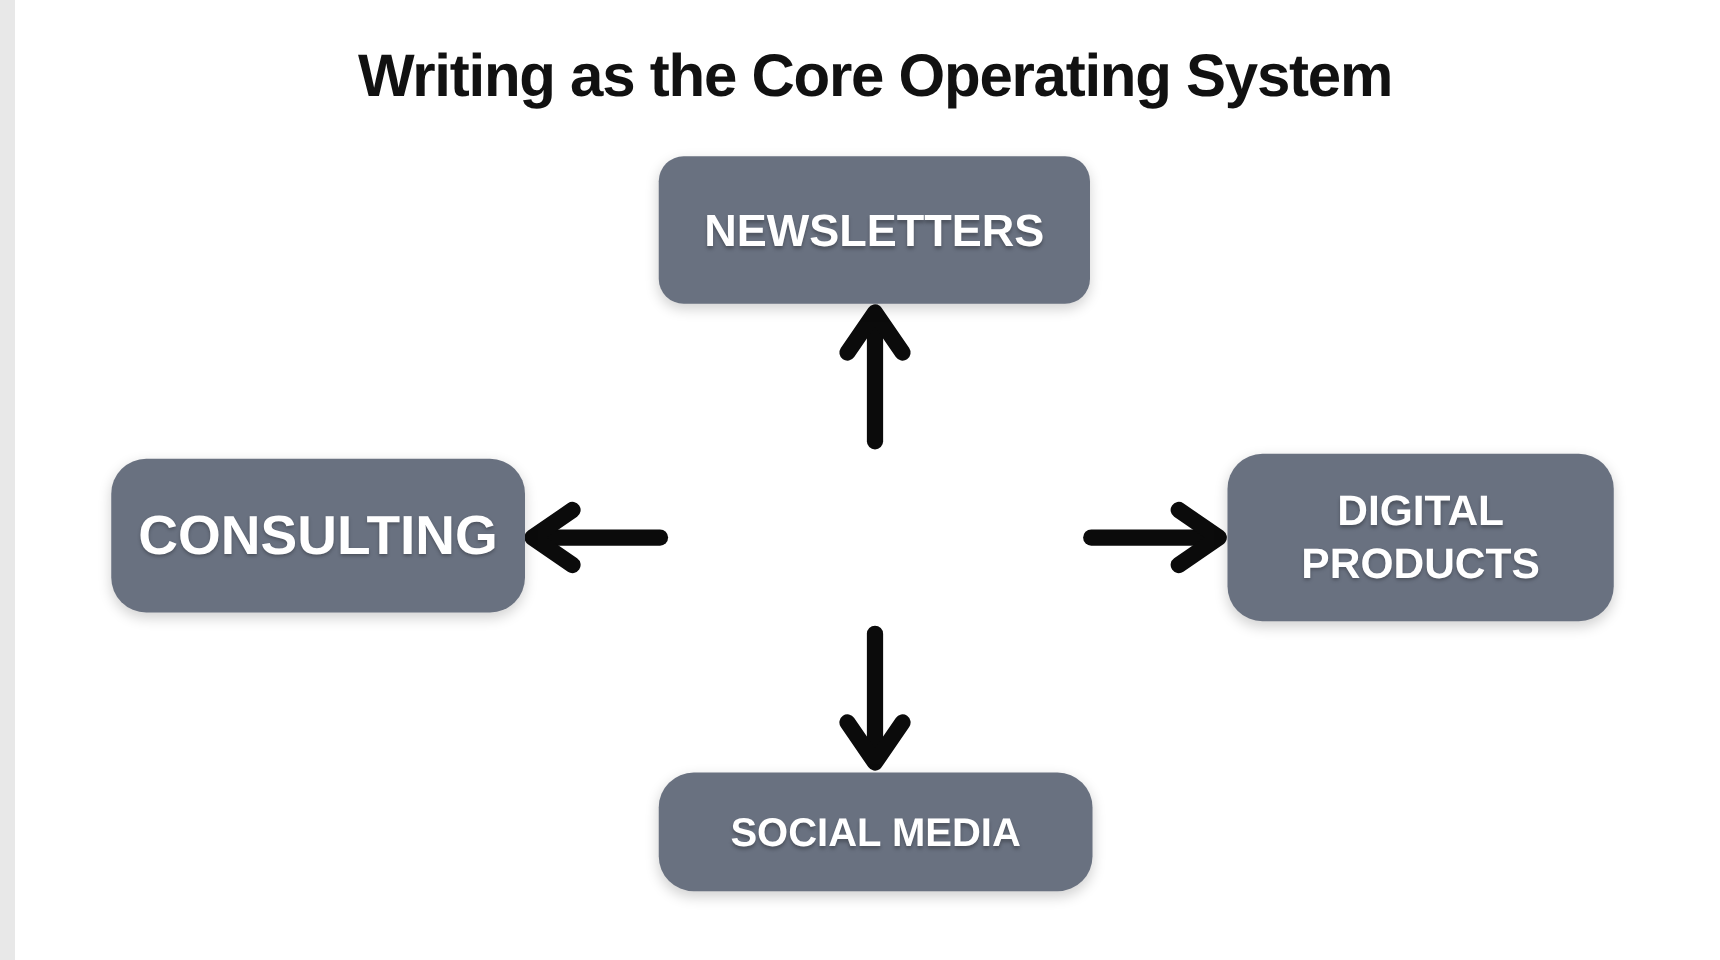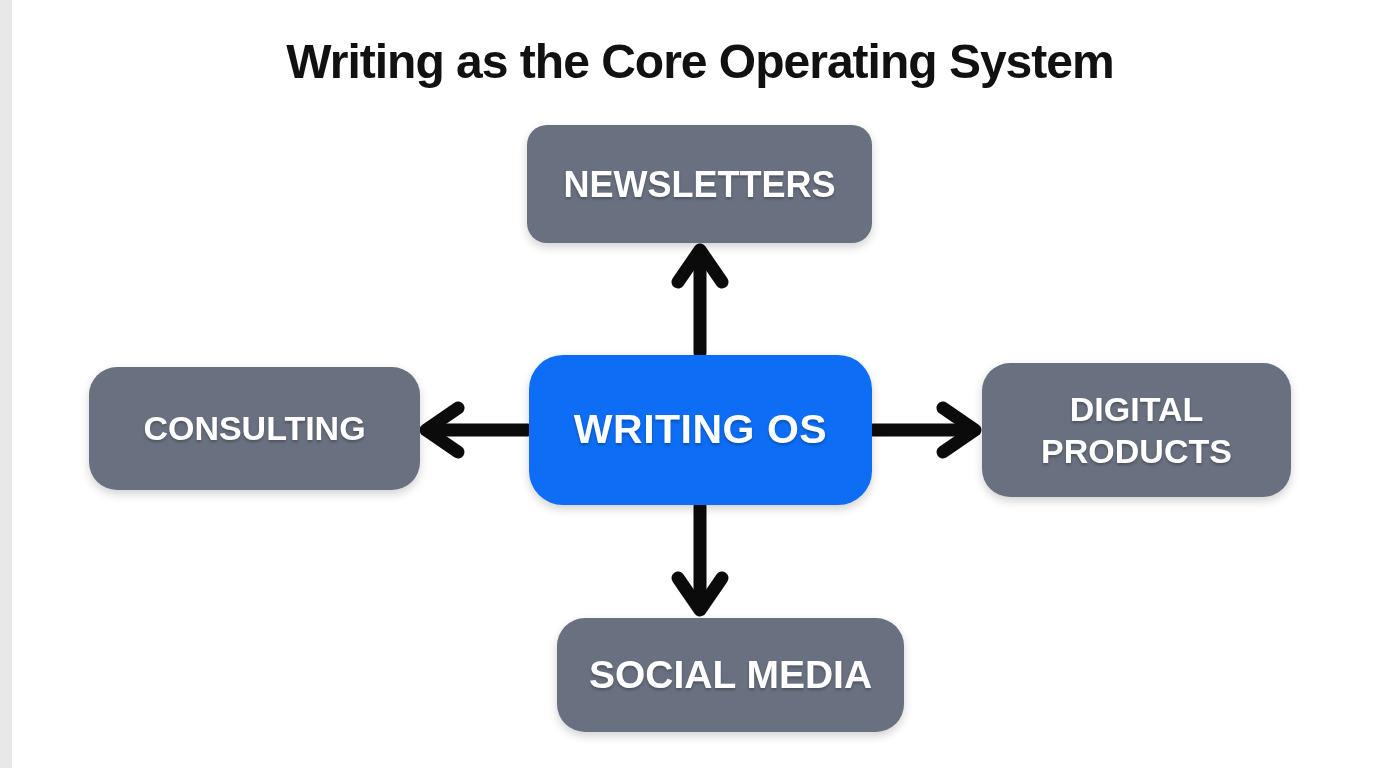--- a/index.html
+++ b/index.html
@@ -43,23 +43,23 @@
     line-height:1.25;
   }
   .node-center{
     left:517px;top:355px;width:343px;height:150px;
     background:var(--center-fill);
     border-radius:34px;
     font-size:41px;
     letter-spacing:0.5px;
   }
   .node-top{left:515px;top:125px;width:345px;height:118px;font-size:36px;border-radius:20px;}
-  .node-left{left:77px;top:367px;width:331px;height:123px;font-size:34px;}
+  .node-left{left:77px;top:367px;width:331px;height:123px;font-size:44px;}
   .node-right{left:970px;top:363px;width:309px;height:134px;font-size:34px;padding:0 30px;box-sizing:border-box;}
-  .node-bottom{left:545px;top:618px;width:347px;height:114px;font-size:39px;}
+  .node-bottom{left:515px;top:618px;width:347px;height:95px;font-size:32px;}
   .arrow-layer{
     position:absolute;left:0;top:0;width:1376px;height:768px;
     pointer-events:none;
   }
   .arrow-layer path{
     fill:none;
     stroke:var(--arrow);
     stroke-width:13;
     stroke-linecap:round;
     stroke-linejoin:round;
@@ -92,19 +92,18 @@
     <g>
       <path d="M 861 430 L 957 430"></path>
       <path d="M 931 408 L 963 430 L 931 452"></path>
     </g>
   </svg>
 
   <div class="node node-top">NEWSLETTERS</div>
 
   <div class="node node-left">CONSULTING</div>
 
-  <div class="node node-center node-center-writing-os">WRITING OS</div>
 
   <div class="node node-right">DIGITAL PRODUCTS</div>
 
   <div class="node node-bottom">SOCIAL MEDIA</div>
 
 </div>
 
 </body></html>

